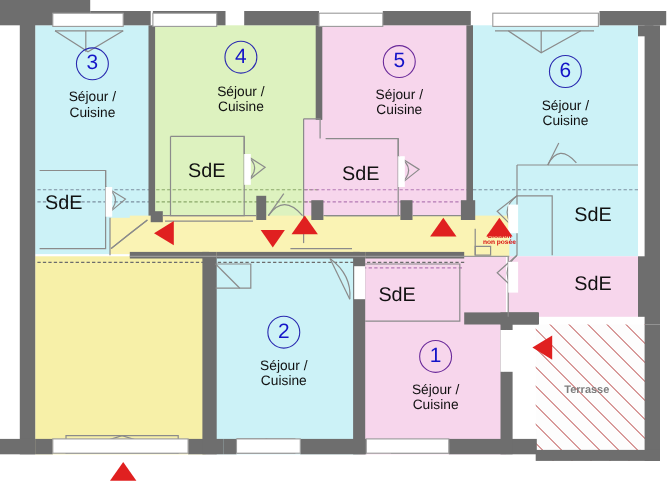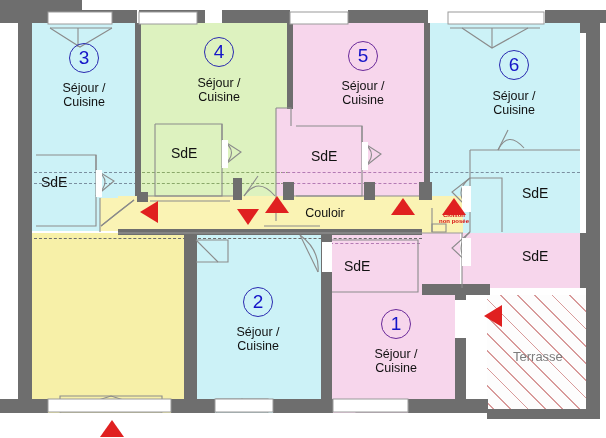--- a/index.html
+++ b/index.html
@@ -5,29 +5,29 @@
   html,body{margin:0;padding:0;background:#ffffff;}
   body{font-family:"Liberation Sans",sans-serif;}
   #plan{position:relative;width:606px;height:438px;background:#ffffff;overflow:hidden;}
   .wall{position:absolute;background:#6e6e6e;}
   .room{position:absolute;box-sizing:border-box;}
   .lbl{position:absolute;text-align:center;color:#111;line-height:1.12;white-space:pre-line;}
   .lbl.room-name{font-size:12.5px;}
   .numcirc{position:absolute;width:30px;height:30px;border:1.6px solid #2a2ab0;border-radius:50%;
            color:#1414c8;font-size:19px;font-weight:400;display:flex;align-items:center;justify-content:center;
            box-sizing:border-box;background:transparent;}
-  .sde{position:absolute;font-size:14px;color:#111;}
+  .sde{position:absolute;font-size:18px;color:#111;}
   .arrow-up,.arrow-down,.arrow-left{position:absolute;width:0;height:0;}
   .arrow-up{border-left:12px solid transparent;border-right:12px solid transparent;border-bottom:17px solid #e02020;}
   .arrow-down{border-left:11px solid transparent;border-right:11px solid transparent;border-top:16px solid #e02020;}
   .arrow-left{border-top:11px solid transparent;border-bottom:11px solid transparent;border-right:18px solid #e02020;}
   .dash{position:absolute;border-top:1.2px dashed #7b8fa0;}
   .dashp{position:absolute;border-top:1.2px dashed #b47ab4;}
   .dashg{position:absolute;border-top:1.2px dashed #8aa86a;}
-  .terr-text{position:absolute;color:#7d7d7d;font-size:13px;}
+  .terr-text{position:absolute;color:#7d7d7d;font-size:10px;font-weight:bold;}
   .cloison{position:absolute;color:#d81010;font-size:6px;text-align:center;line-height:1.05;white-space:pre-line;font-weight:700;}
   svg.ov{position:absolute;left:0;top:0;width:606px;height:438px;pointer-events:none;}
 </style>
 </head>
 <body>
 
 <div id="plan">
 
   <div class="room" style="left:32px;top:23px;width:105px;height:208px;background:#ccf2f7;"></div>
   <div class="room" style="left:139px;top:23px;width:150px;height:208px;background:#ddf2bf;"></div>
@@ -216,21 +216,20 @@
   <div class="lbl room-name" style="left:341px;top:347px;width:110px;">Séjour /
 Cuisine</div>
 
   <div class="sde" style="left:41px;top:174px;">SdE</div>
   <div class="sde" style="left:171px;top:145px;">SdE</div>
   <div class="sde" style="left:311px;top:148px;">SdE</div>
   <div class="sde" style="left:522px;top:185px;">SdE</div>
   <div class="sde" style="left:522px;top:248px;">SdE</div>
   <div class="sde" style="left:344px;top:258px;">SdE</div>
 
-  <div class="lbl room-name" style="left:275px;top:206px;width:100px;">Couloir</div>
   <div class="terr-text" style="left:513px;top:349px;">Terrasse</div>
 
   <div class="cloison" style="left:430px;top:212px;width:48px;">Cloison
 non posée</div>
 
   <div class="arrow-left" style="left:140px;top:201px;"></div>
   <div class="arrow-down" style="left:237px;top:209px;"></div>
   <div class="arrow-up" style="left:265px;top:196px;"></div>
   <div class="arrow-up" style="left:391px;top:198px;"></div>
   <div class="arrow-up" style="left:442px;top:198px;"></div>

